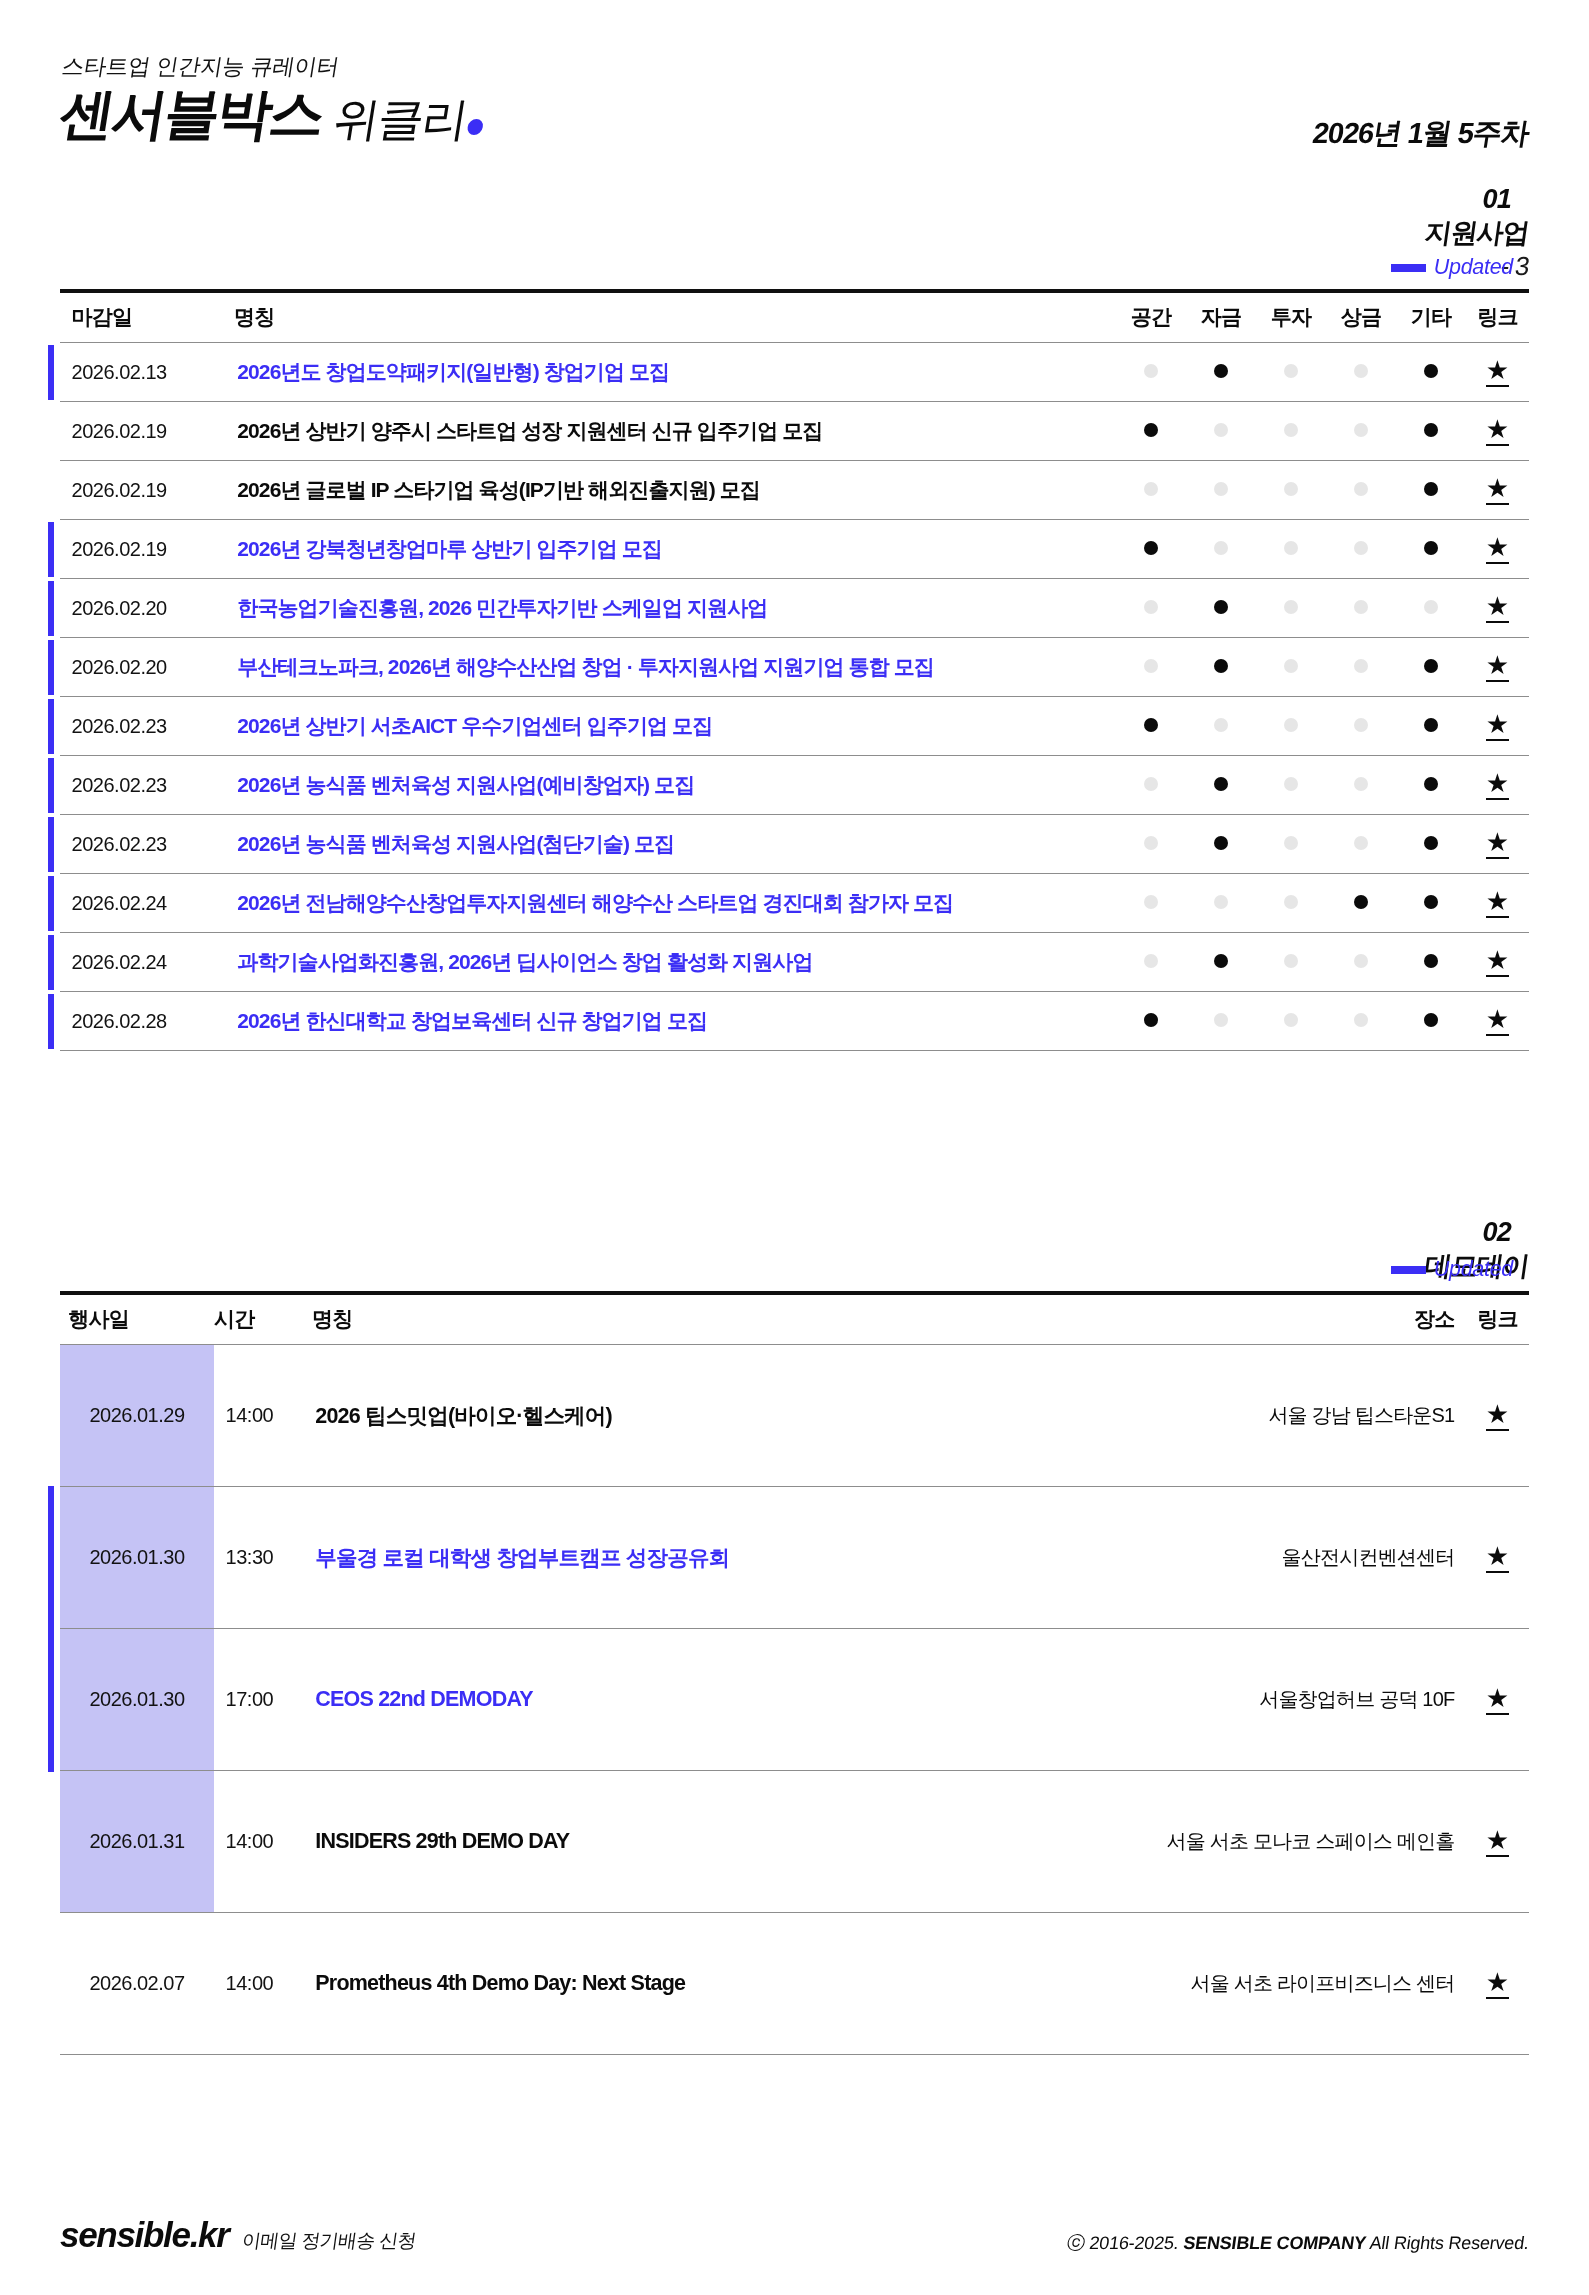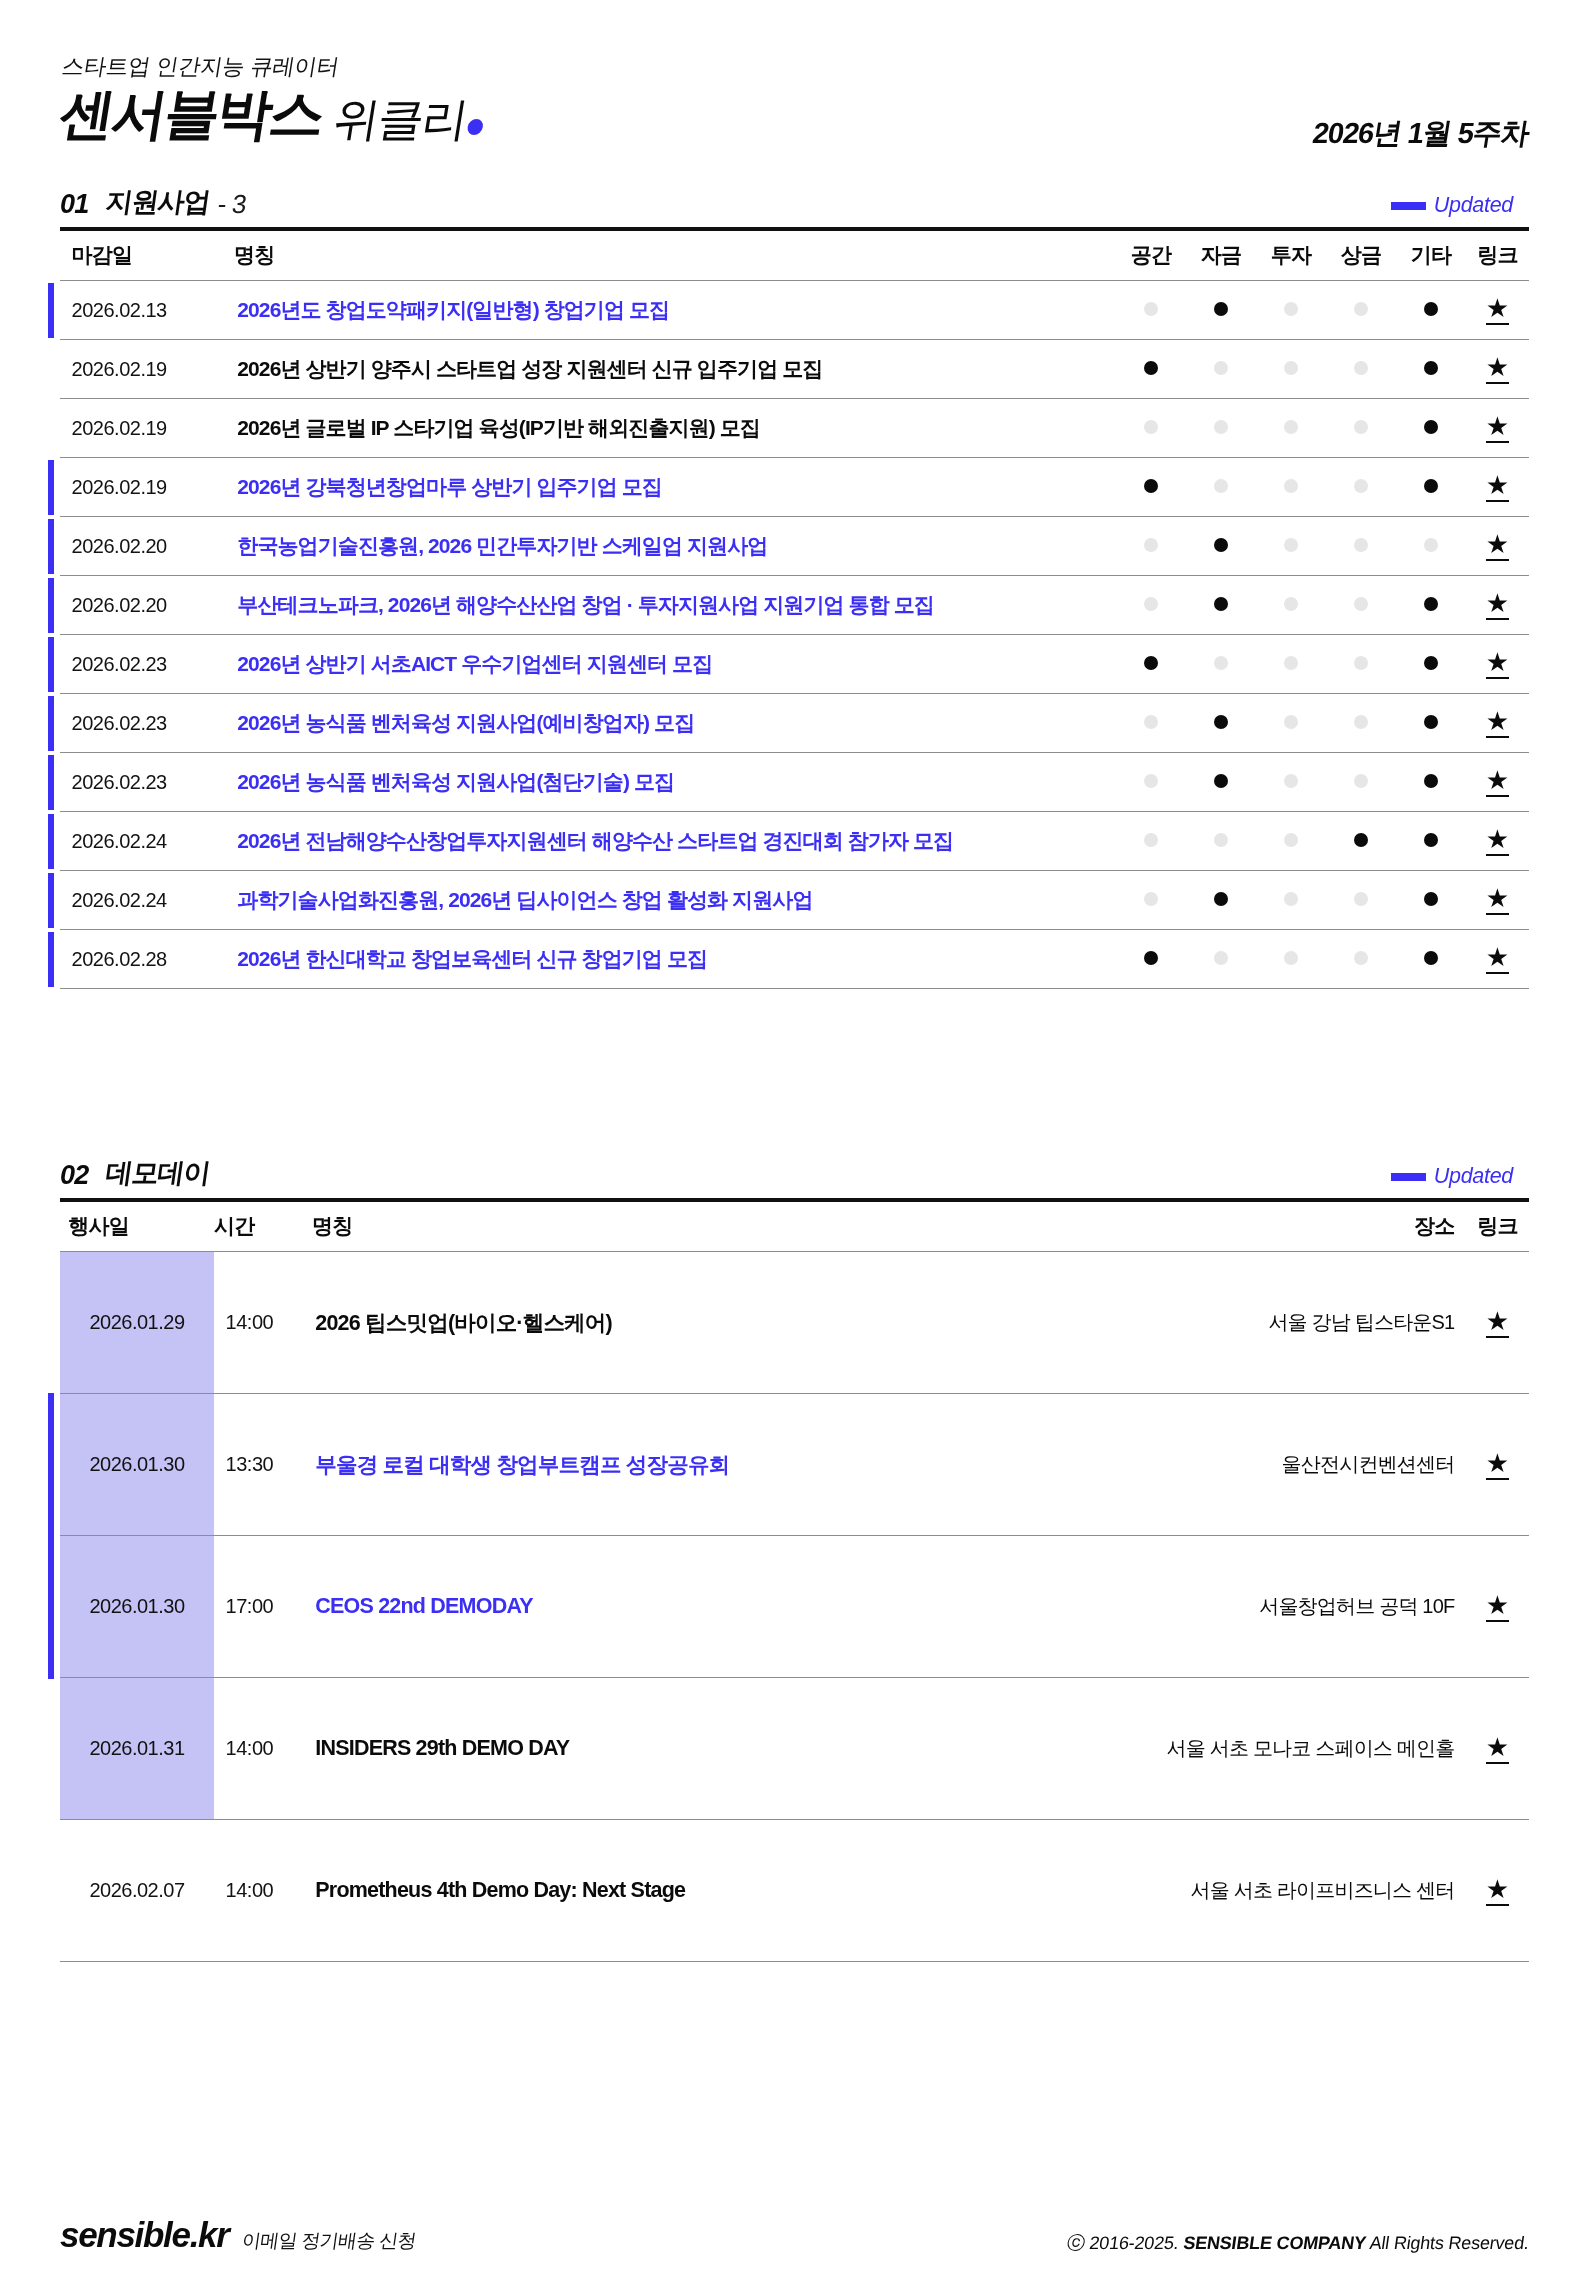--- a/index.html
+++ b/index.html
@@ -82,20 +82,21 @@
   }
 
   
   .section { margin-top: 18px; }
   .section-02 { margin-top: 166px; }
   .section-head {
     display: flex;
     align-items: flex-end;
     position: relative;
     padding-bottom: 6.6px;
+    flex-direction: column;
   }
   .sec-num {
     font-size: 27px;
     font-weight: 900;
     font-style: italic;
     letter-spacing: -0.8px;
     margin-right: 18px;
     color: #0b0b0b;
   }
   .sec-title {
@@ -418,21 +419,21 @@
             <td class="cell-name">부산테크노파크, 2026년 해양수산산업 창업 · 투자지원사업 지원기업 통합 모집</td>
             <td class="cell-mark"><span class="dot"></span></td>
             <td class="cell-mark"><span class="dot on"></span></td>
             <td class="cell-mark"><span class="dot"></span></td>
             <td class="cell-mark"><span class="dot"></span></td>
             <td class="cell-mark"><span class="dot on"></span></td>
             <td class="cell-link"><span class="star-link">★</span></td>
           </tr>
           <tr class="is-updated">
             <td class="cell-date">2026.02.23</td>
-            <td class="cell-name">2026년 상반기 서초AICT 우수기업센터 지원센터 모집</td>
+            <td class="cell-name">2026년 상반기 서초AICT 우수기업센터 입주기업 모집</td>
             <td class="cell-mark"><span class="dot on"></span></td>
             <td class="cell-mark"><span class="dot"></span></td>
             <td class="cell-mark"><span class="dot"></span></td>
             <td class="cell-mark"><span class="dot"></span></td>
             <td class="cell-mark"><span class="dot on"></span></td>
             <td class="cell-link"><span class="star-link">★</span></td>
           </tr>
           <tr class="is-updated">
             <td class="cell-date">2026.02.23</td>
             <td class="cell-name">2026년 농식품 벤처육성 지원사업(예비창업자) 모집</td>

